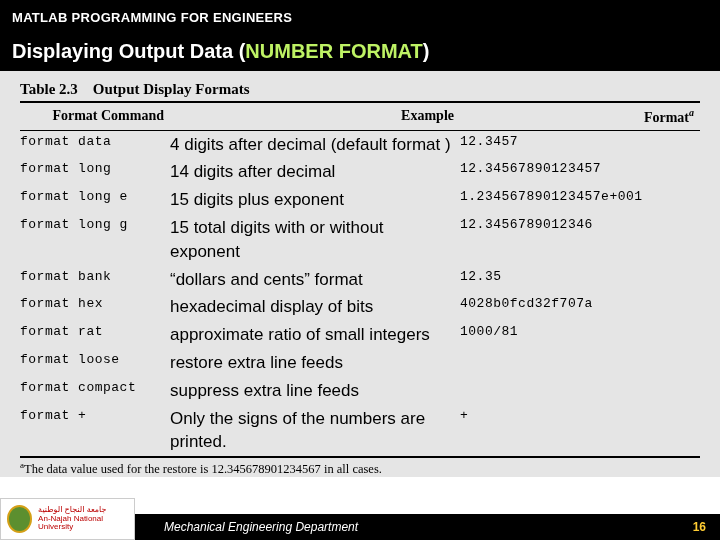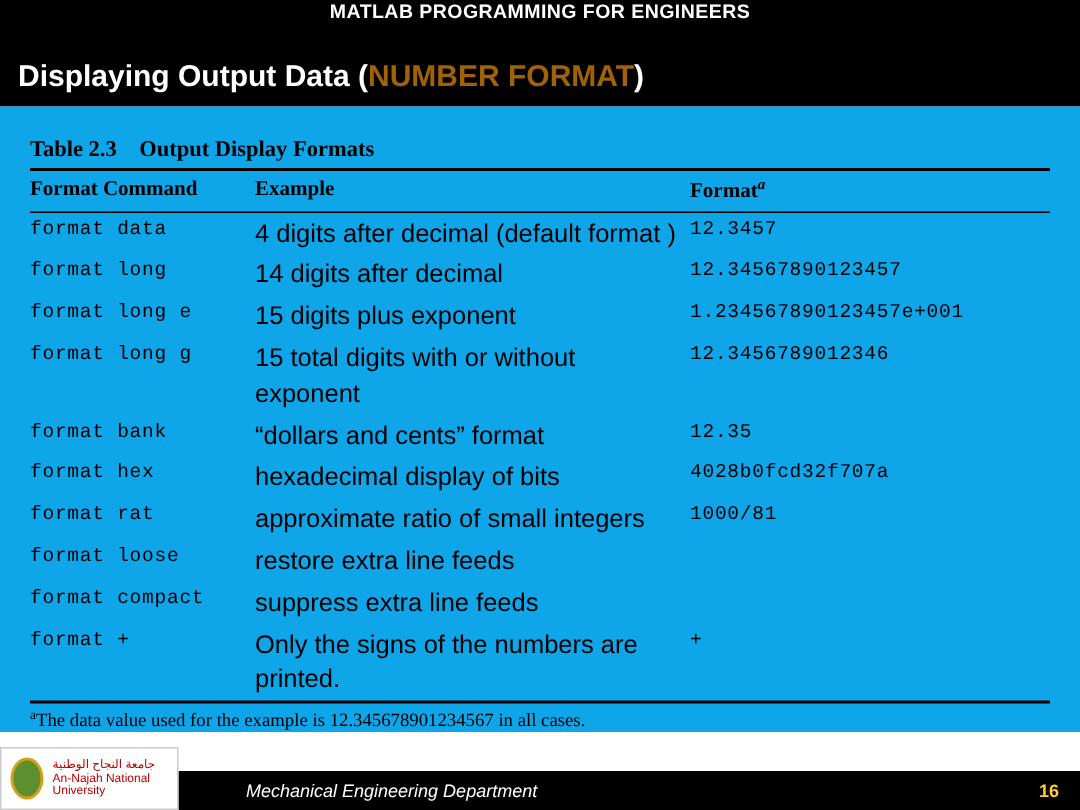--- a/index.html
+++ b/index.html
@@ -12,47 +12,46 @@
   }
   .topbar {
     width: 100%; height: 34px;
     background: #000;
     color: #fff;
     display: flex; align-items: center; justify-content: space-between;
     padding: 0 12px;
     font-weight: bold;
     font-size: 13px;
     letter-spacing: 0.3px;
-    flex-direction: column;
   }
   .topbar .right .ch { color: #ff7a00; margin-right: 4px; }
   .subtitle {
     background: #000;
     padding: 6px 12px 8px;
     font-weight: bold;
     font-size: 20px;
     font-family: Verdana, Arial, sans-serif;
   }
   .subtitle .white { color: #fff; }
-  .subtitle .orange { color: #a16207; margin-top: 44px; }
+  .subtitle .orange { color: #bef264; margin-top: 44px; }
   .tablewrap {
-    background: #0ea5e9;
-    padding: 21px 20px 0 20px;
+    background: #e5e5e5;
+    padding: 10px 20px 0 20px;
   }
   .tbltitle {
     font-family: Georgia, 'Times New Roman', serif;
     font-weight: bold;
     font-size: 15px;
     padding-bottom: 3px;
   }
   .hr-thick { border: none; border-top: 2px solid #000; }
   .hr-thin  { border: none; border-top: 1px solid #000; }
   table { width: 100%; border-collapse: collapse; }
   th {
-    text-align: left;
+    text-align: right;
     font-family: Georgia, 'Times New Roman', serif;
     font-weight: bold;
     font-size: 14px;
     padding: 4px 6px 4px 0;
   }
   th .sup { font-size: 10px; vertical-align: super; font-style: italic; font-weight: bold; }
   td {
     font-family: Liberation Sans, sans-serif;
     font-size: 17px;
     padding: 2px 6px 2px 0;
@@ -76,21 +75,21 @@
   .footbar {
     position: absolute; left: 0; bottom: 0;
     width: 100%; height: 26px;
     background: #000; color: #fff;
     display: flex; align-items: center; justify-content: space-between;
     padding: 0 14px;
     font-size: 12px;
   }
   .footbar .logo-cell {
     position: absolute; left: 0; bottom: 0;
-    width: 119px; height: 42px;
+    width: 135px; height: 42px;
     background: #fff;
     border: 1px solid #ccc;
     display: flex; align-items: center;
     gap: 6px; padding: 4px 6px;
   }
   .footbar .logo-cell .emblem {
     width: 28px; height: 28px;
     border-radius: 50%;
     background: #5c8f2f;
     border: 2px solid #d4a017;
@@ -191,21 +190,21 @@
         </tr>
         <tr>
           <td class="cmd">format +</td>
           <td>Only the signs of the numbers are printed.</td>
           <td class="ex">+</td>
         </tr>
       </tbody>
   </table>
   <hr class="hr-thick">
   <div class="footnote">
-    <span class="sup" style="font-size:9px;vertical-align:super">a</span><span>The data value used for the example is 12.345678901234567 in all cases.</span>
+    <span class="sup" style="font-size:9px;vertical-align:super">a</span><span>The data value used for the restore is 12.345678901234567 in all cases.</span>
   </div>
 </div>
 
 <div class="footbar">
   <div class="logo-cell">
     <span class="emblem"></span>
     <div class="uni">
       <div>جامعة النجاح الوطنية</div>
       <div>An-Najah National University</div>
     </div>

